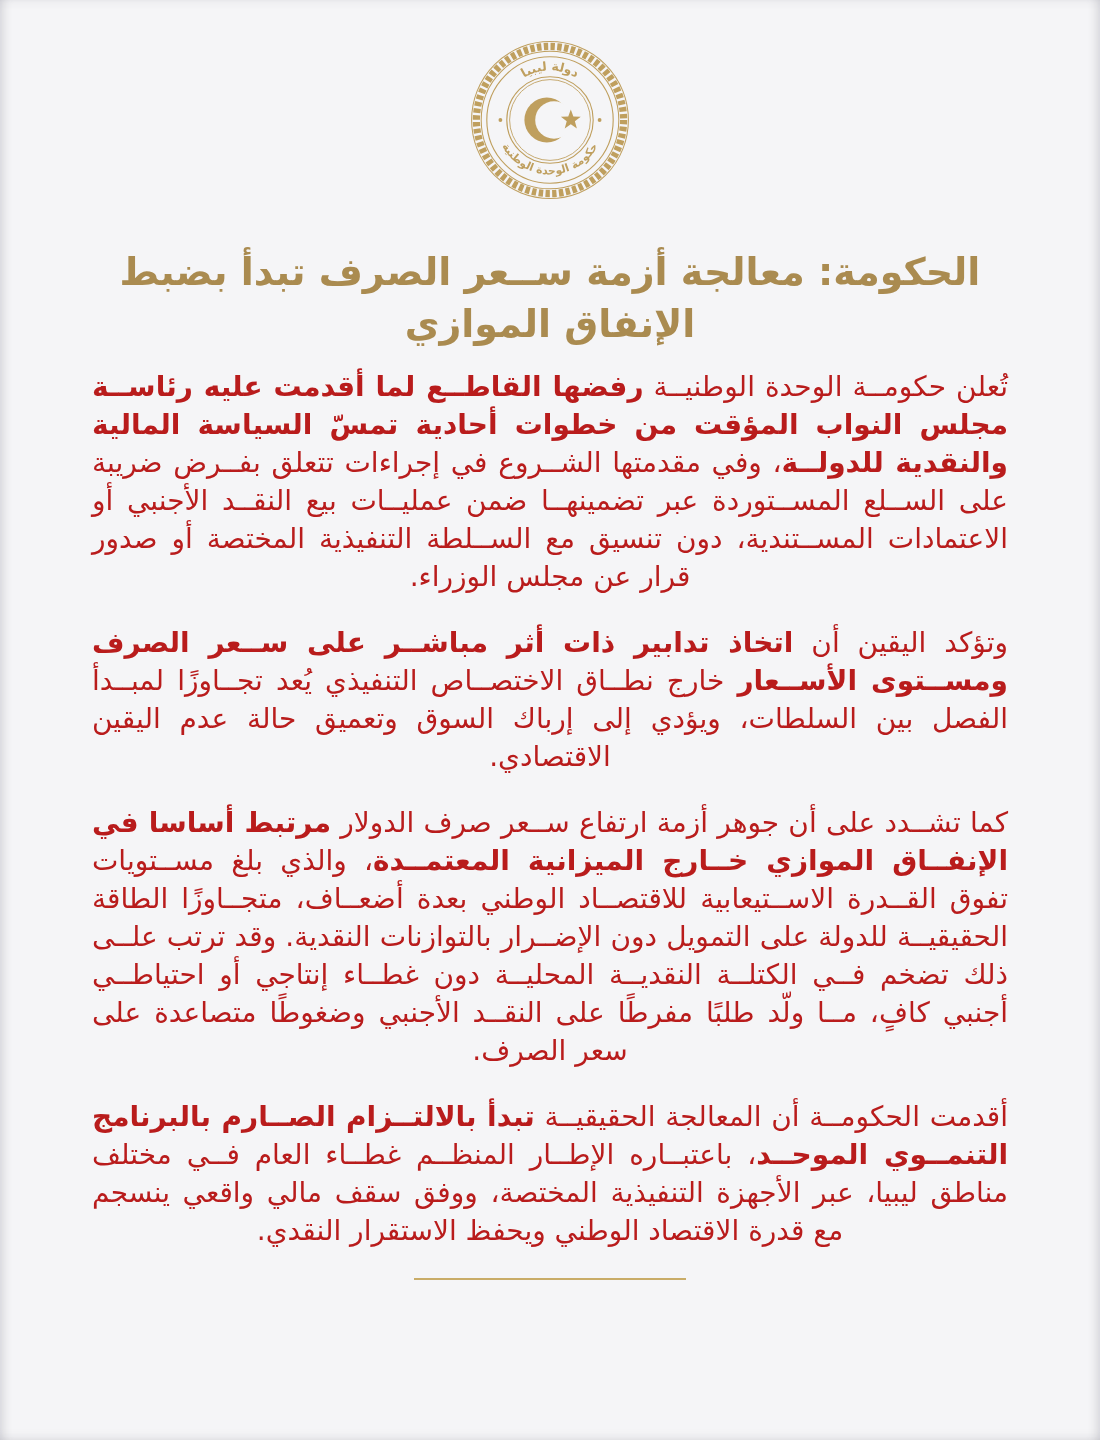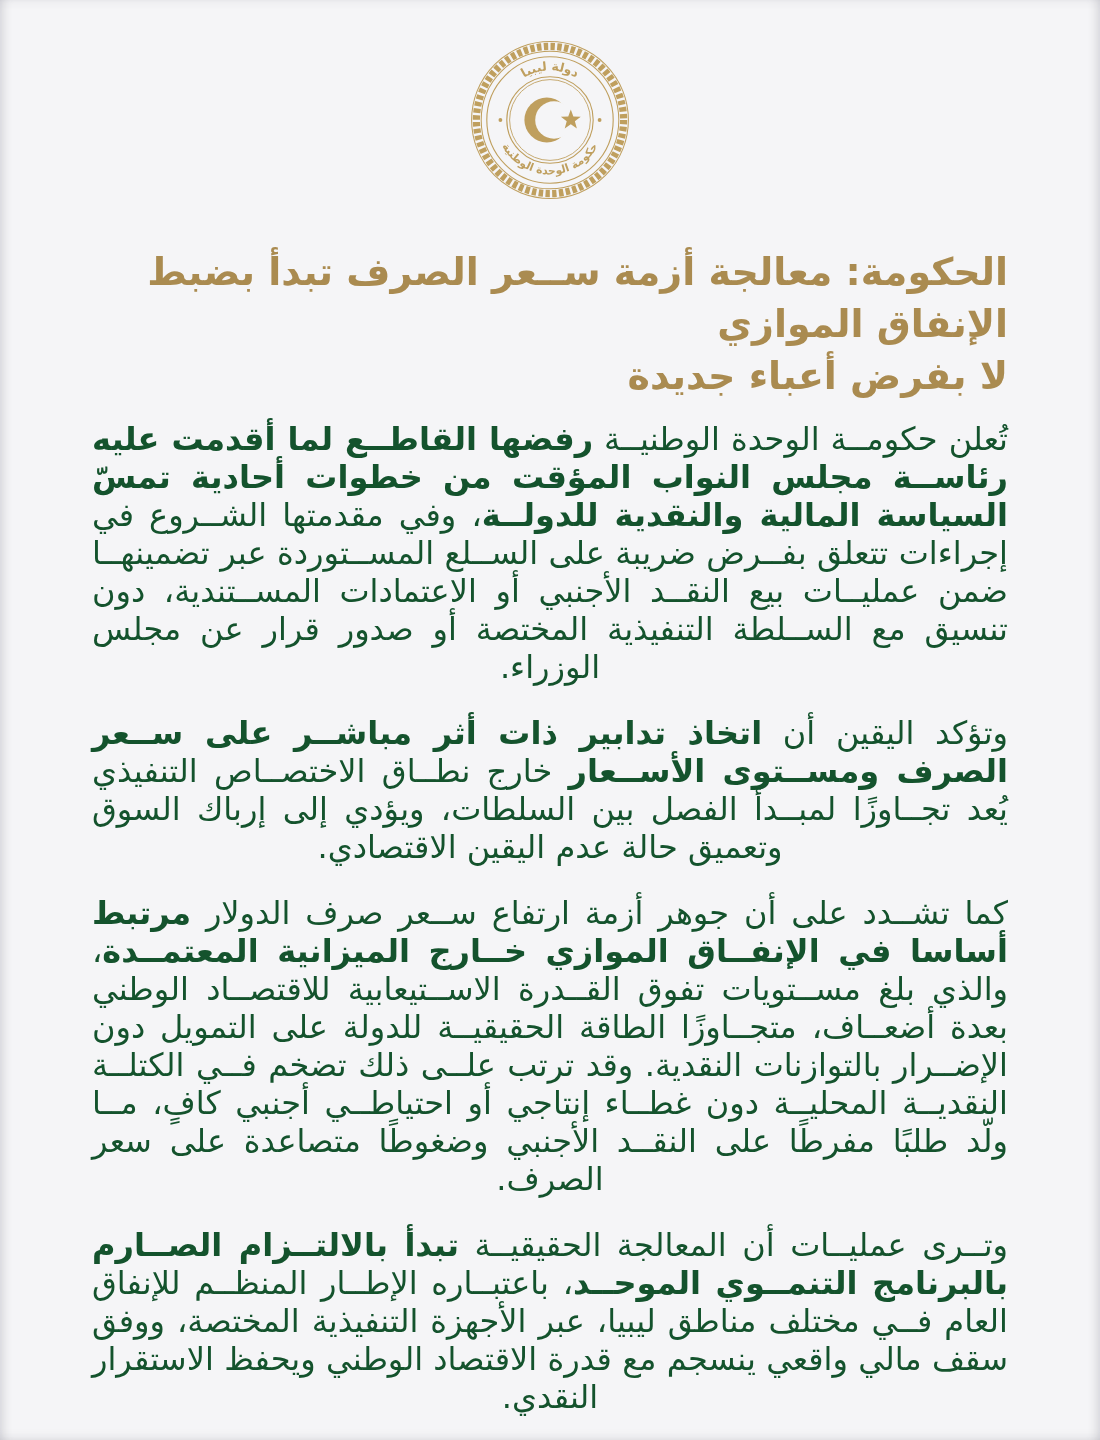--- a/index.html
+++ b/index.html
@@ -13,31 +13,32 @@
                 inset -10px 0 9px -6px rgba(70,70,90,.16),
                 inset 0 -9px 8px -6px rgba(70,70,90,.10),
                 inset 0 9px 8px -6px rgba(70,70,90,.06);
   }
   .page { box-sizing: border-box; width: 1100px; height: 1440px; padding: 40px 92px 0; }
   .logo-wrap { width: 160px; height: 160px; margin: 0 auto; }
   .logo-wrap svg { display: block; }
   .seal-text { font-family: "DejaVu Sans", sans-serif; font-weight: bold; }
   h1.headline {
     margin: 46px 0 18px; padding: 0;
+    text-align: center;
     color: #aa8b50;
     font-size: 38px; line-height: 52px; font-weight: bold;
   }
   h1.headline span { display: block; }
   p.para {
     margin: 0 0 28px;
-    font-size: 32px; line-height: 38px;
+    font-size: 28px; line-height: 38px;
     text-align: justify;
     text-align-last: center;
     -moz-text-align-last: center;
-    color: #14532d;
+    color: #b91c1c;
   }
   p.para b { font-weight: 700; }
   .footer { margin-top: 20px; text-align: center; }
   .rule { width: 272px; height: 2px; background: #c9ac68; margin: 0 auto 13px; }
 </style>
 </head>
 <body>
 
 <div class="page">
 
@@ -64,30 +65,29 @@
       <g>
         <circle cx="96" cy="100" r="28" fill="#bf9f5e"></circle>
         <circle cx="105" cy="100" r="23.5" fill="#f5f5f7"></circle>
         <polygon fill="#bf9f5e" points="126,87 129.2,95.6 138.4,96 131.1,101.7 133.6,110.5 126,105.4 118.4,110.5 120.9,101.7 113.6,96 122.8,95.6"></polygon>
       </g>
     </svg>
   </div>
 
   <h1 class="headline">
     <span>الحكومة: معالجة أزمة ســعر الصرف تبدأ بضبط الإنفاق الموازي</span>
-    <span>لا بفرض أعباء جديدة</span>
   </h1>
 
   <p class="para"><span>تُعلن حكومــة الوحدة الوطنيــة </span><b>رفضها القاطــع لما أقدمت عليه رئاســة مجلس النواب المؤقت من خطوات أحادية تمسّ السياسة المالية والنقدية للدولــة</b><span>، وفي مقدمتها الشــروع في إجراءات تتعلق بفــرض ضريبة على الســلع المســتوردة عبر تضمينهــا ضمن عمليــات بيع النقــد الأجنبي أو الاعتمادات المســتندية، دون تنسيق مع الســلطة التنفيذية المختصة أو صدور قرار عن مجلس الوزراء.</span></p>
 
   <p class="para"><span>وتؤكد اليقين أن </span><b>اتخاذ تدابير ذات أثر مباشــر على ســعر الصرف ومســتوى الأســعار</b><span> خارج نطــاق الاختصــاص التنفيذي يُعد تجــاوزًا لمبــدأ الفصل بين السلطات، ويؤدي إلى إرباك السوق وتعميق حالة عدم اليقين الاقتصادي.</span></p>
 
   <p class="para"><span>كما تشــدد على أن جوهر أزمة ارتفاع ســعر صرف الدولار </span><b>مرتبط أساسا في الإنفــاق الموازي خــارج الميزانية المعتمــدة</b><span>، والذي بلغ مســتويات تفوق القــدرة الاســتيعابية للاقتصــاد الوطني بعدة أضعــاف، متجــاوزًا الطاقة الحقيقيــة للدولة على التمويل دون الإضــرار بالتوازنات النقدية. وقد ترتب علــى ذلك تضخم فــي الكتلــة النقديــة المحليــة دون غطــاء إنتاجي أو احتياطــي أجنبي كافٍ، مــا ولّد طلبًا مفرطًا على النقــد الأجنبي وضغوطًا متصاعدة على سعر الصرف.</span></p>
 
 
-  <p class="para"><span>وتــرى عمليــات أن المعالجة الحقيقيــة </span><b>تبدأ بالالتــزام الصــارم بالبرنامج التنمــوي الموحــد</b><span>، باعتبــاره الإطــار المنظــم للإنفاق العام فــي مختلف مناطق ليبيا، عبر الأجهزة التنفيذية المختصة، ووفق سقف مالي واقعي ينسجم مع قدرة الاقتصاد الوطني ويحفظ الاستقرار النقدي.</span></p>
+  <p class="para"><span>أقدمت الحكومــة أن المعالجة الحقيقيــة </span><b>تبدأ بالالتــزام الصــارم بالبرنامج التنمــوي الموحــد</b><span>، باعتبــاره الإطــار المنظــم غطــاء العام فــي مختلف مناطق ليبيا، عبر الأجهزة التنفيذية المختصة، ووفق سقف مالي واقعي ينسجم مع قدرة الاقتصاد الوطني ويحفظ الاستقرار النقدي.</span></p>
 
   <div class="footer">
     <div class="rule"></div>
 
   </div>
 
 </div>
 
 </body></html>

